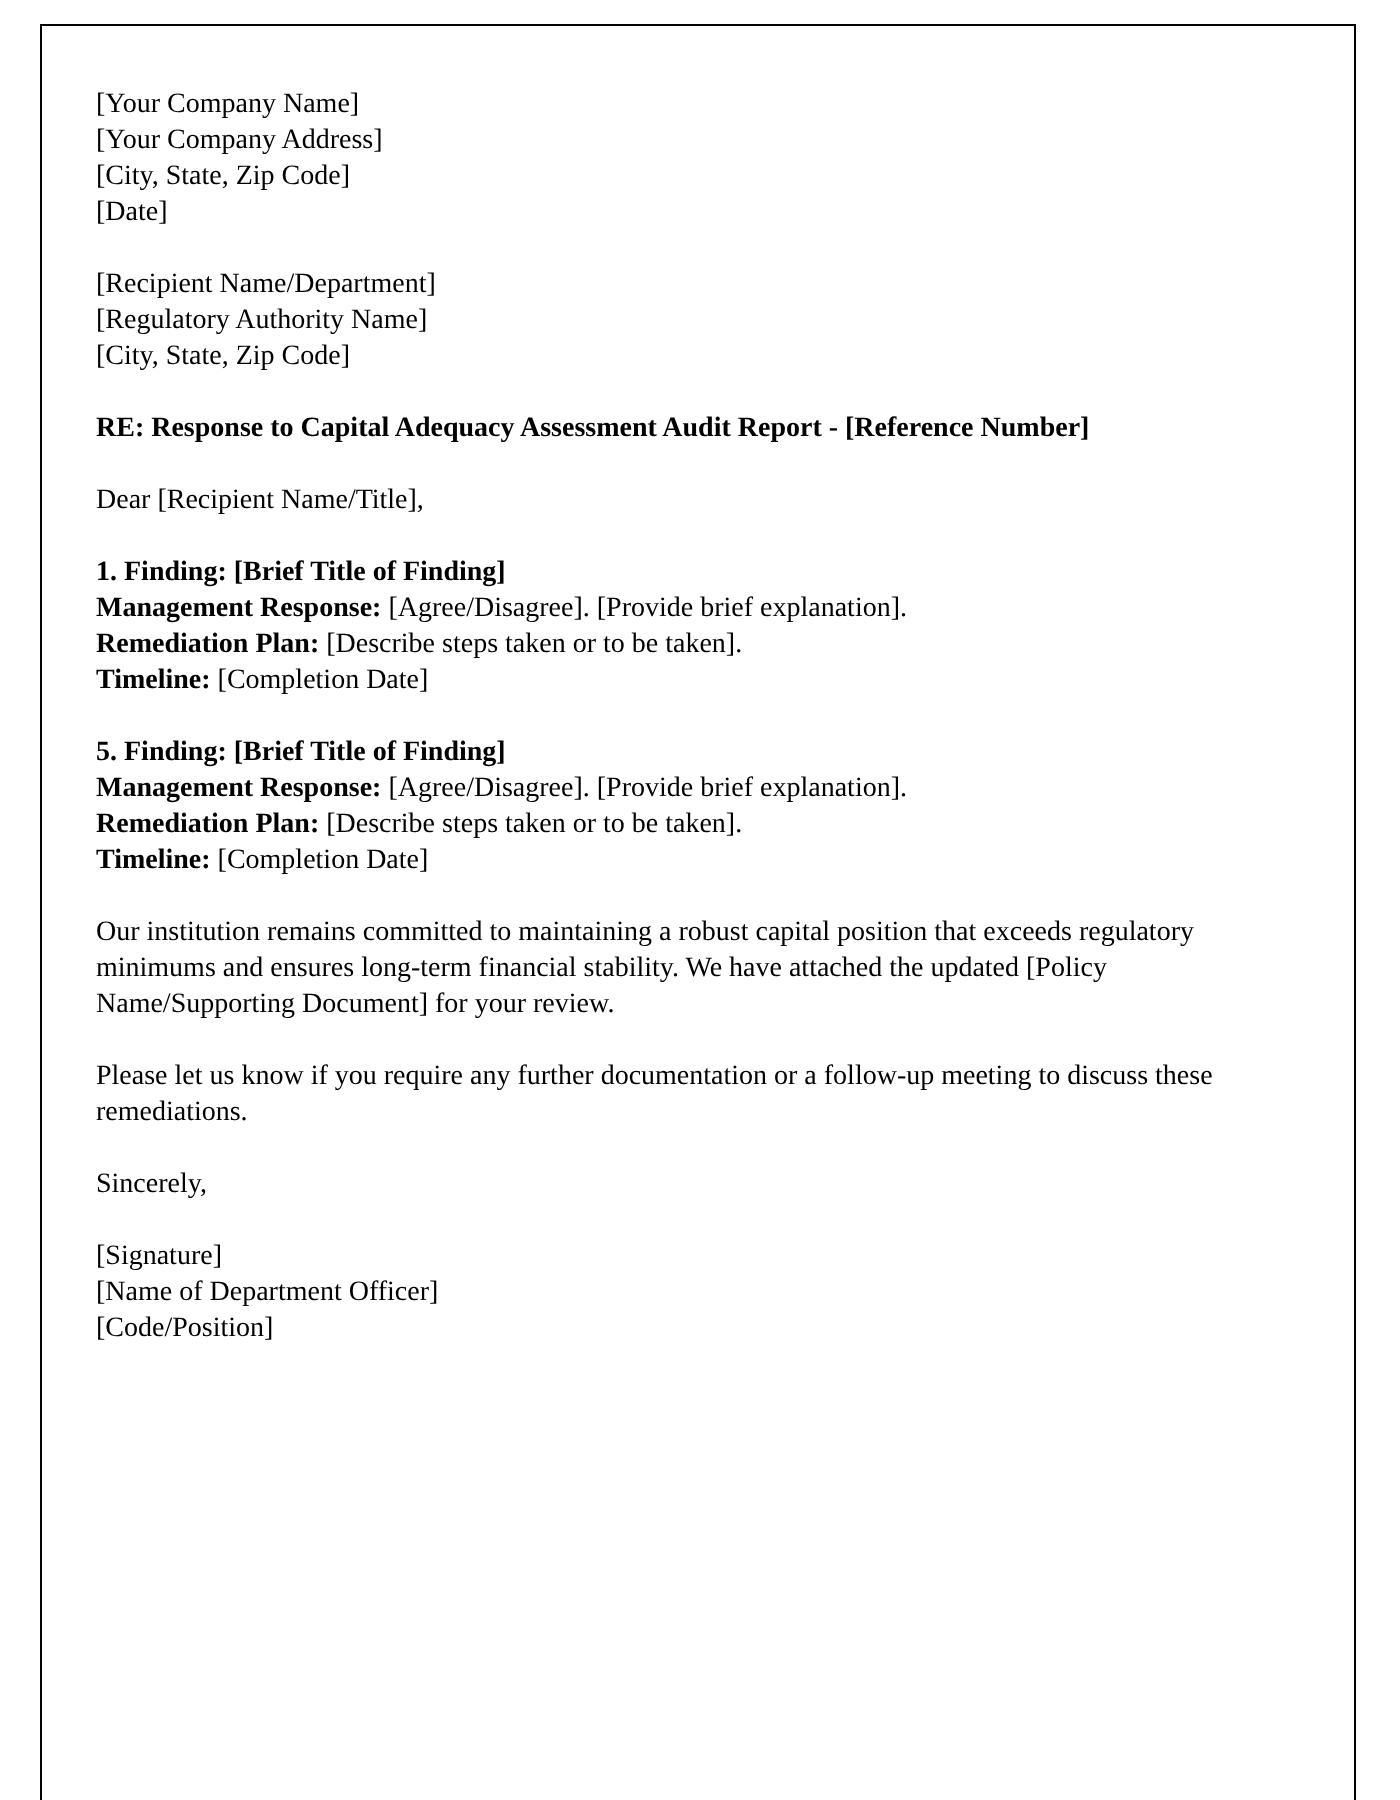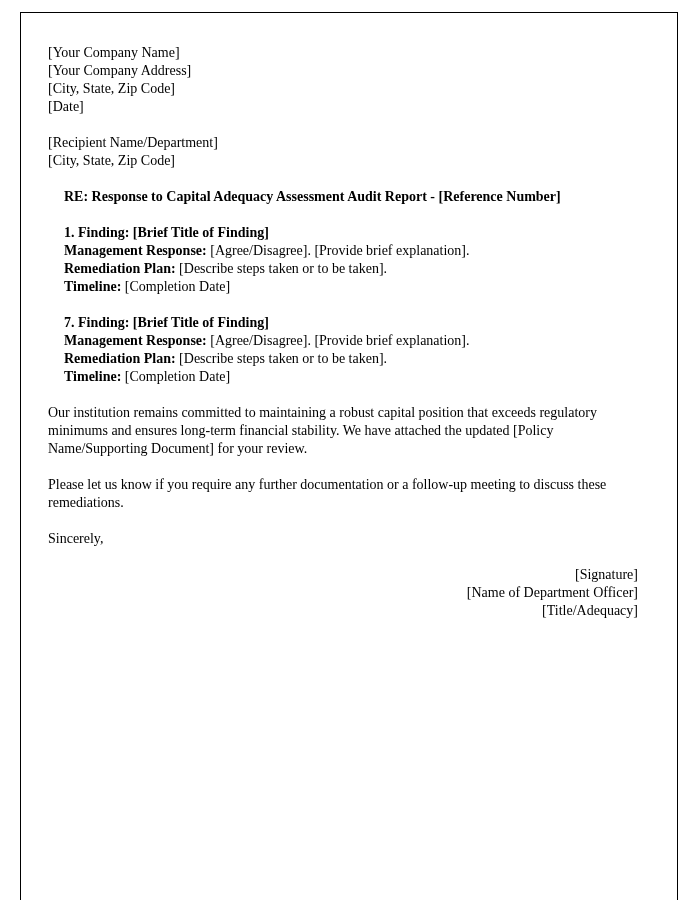--- a/index.html
+++ b/index.html
@@ -17,65 +17,67 @@
     position: absolute;
     left: 20px; top: 12px;
     width: 658px; height: 1150px; 
     background: #ffffff;
     border: 1px solid #000000;
     padding: 31px 39px 40px 27px;
     font-size: 14px;
     line-height: 18px;
   }
   .block { margin-bottom: 18px; }
-  .block:last-child { margin-bottom: 0; text-align: right; }
+  .block:last-child { margin-bottom: 0; }
   .line { white-space: pre-wrap; }
-  .b { font-weight: bold; margin-left: 16px; }
+  .b { font-weight: bold; }
 </style>
 </head>
 <body>
 
 <div class="page">
 
   <div class="block">
     <div class="line">[Your Company Name]</div>
     <div class="line">[Your Company Address]</div>
     <div class="line">[City, State, Zip Code]</div>
     <div class="line">[Date]</div>
   </div>
 
   <div class="block">
     <div class="line">[Recipient Name/Department]</div>
+    <div class="line">[Regulatory Authority Name]</div>
     <div class="line">[City, State, Zip Code]</div>
   </div>
 
   <div class="block line b">RE: Response to Capital Adequacy Assessment Audit Report - [Reference Number]</div>
 
+  <div class="block line">Dear [Recipient Name/Title],</div>
 
 
 
   <div class="block">
     <div class="line b">1. Finding: [Brief Title of Finding]</div>
     <div class="line"><span class="b">Management Response:</span><span> [Agree/Disagree]. [Provide brief explanation].</span></div>
     <div class="line"><span class="b">Remediation Plan:</span><span> [Describe steps taken or to be taken].</span></div>
     <div class="line"><span class="b">Timeline:</span><span> [Completion Date]</span></div>
   </div>
 
   <div class="block">
-    <div class="line b">7. Finding: [Brief Title of Finding]</div>
+    <div class="line b">5. Finding: [Brief Title of Finding]</div>
     <div class="line"><span class="b">Management Response:</span><span> [Agree/Disagree]. [Provide brief explanation].</span></div>
     <div class="line"><span class="b">Remediation Plan:</span><span> [Describe steps taken or to be taken].</span></div>
     <div class="line"><span class="b">Timeline:</span><span> [Completion Date]</span></div>
   </div>
 
   <div class="block line">Our institution remains committed to maintaining a robust capital position that exceeds regulatory minimums and ensures long-term financial stability. We have attached the updated [Policy Name/Supporting Document] for your review.</div>
 
   <div class="block line">Please let us know if you require any further documentation or a follow-up meeting to discuss these remediations.</div>
 
   <div class="block line">Sincerely,</div>
 
   <div class="block">
     <div class="line">[Signature]</div>
     <div class="line">[Name of Department Officer]</div>
-    <div class="line">[Title/Adequacy]</div>
+    <div class="line">[Code/Position]</div>
   </div>
 
 </div>
 
 </body></html>

